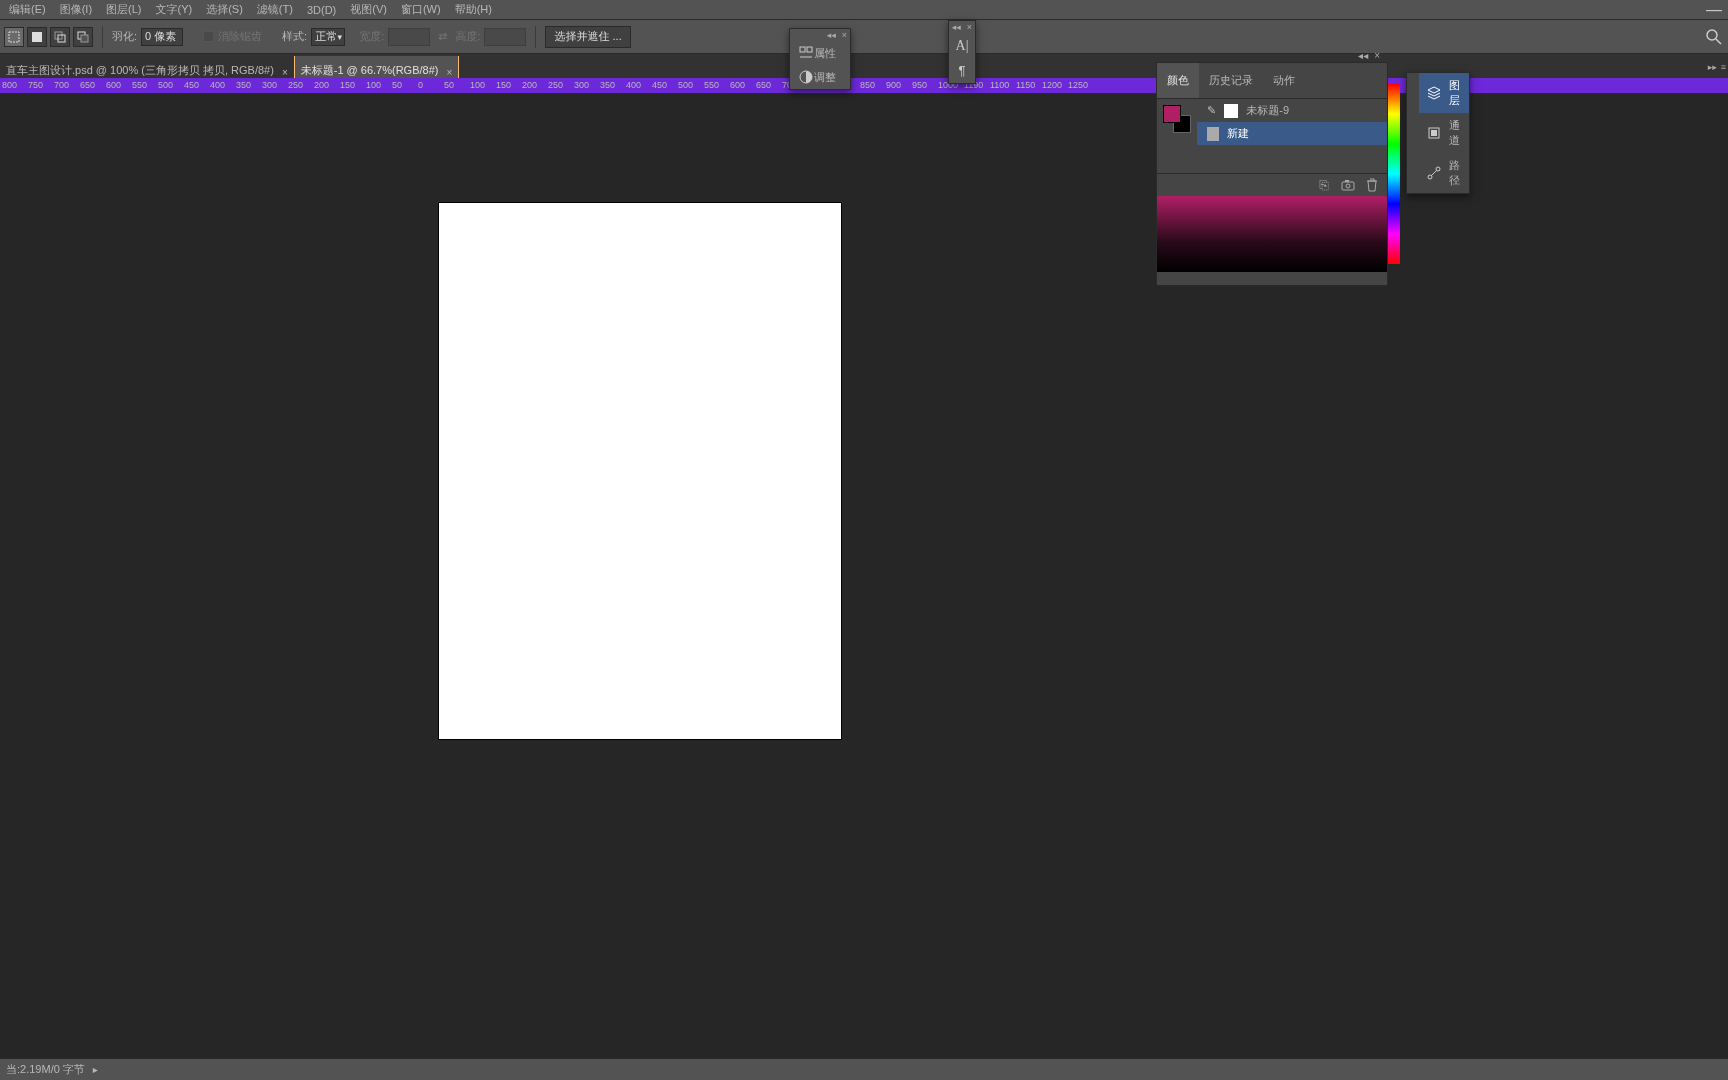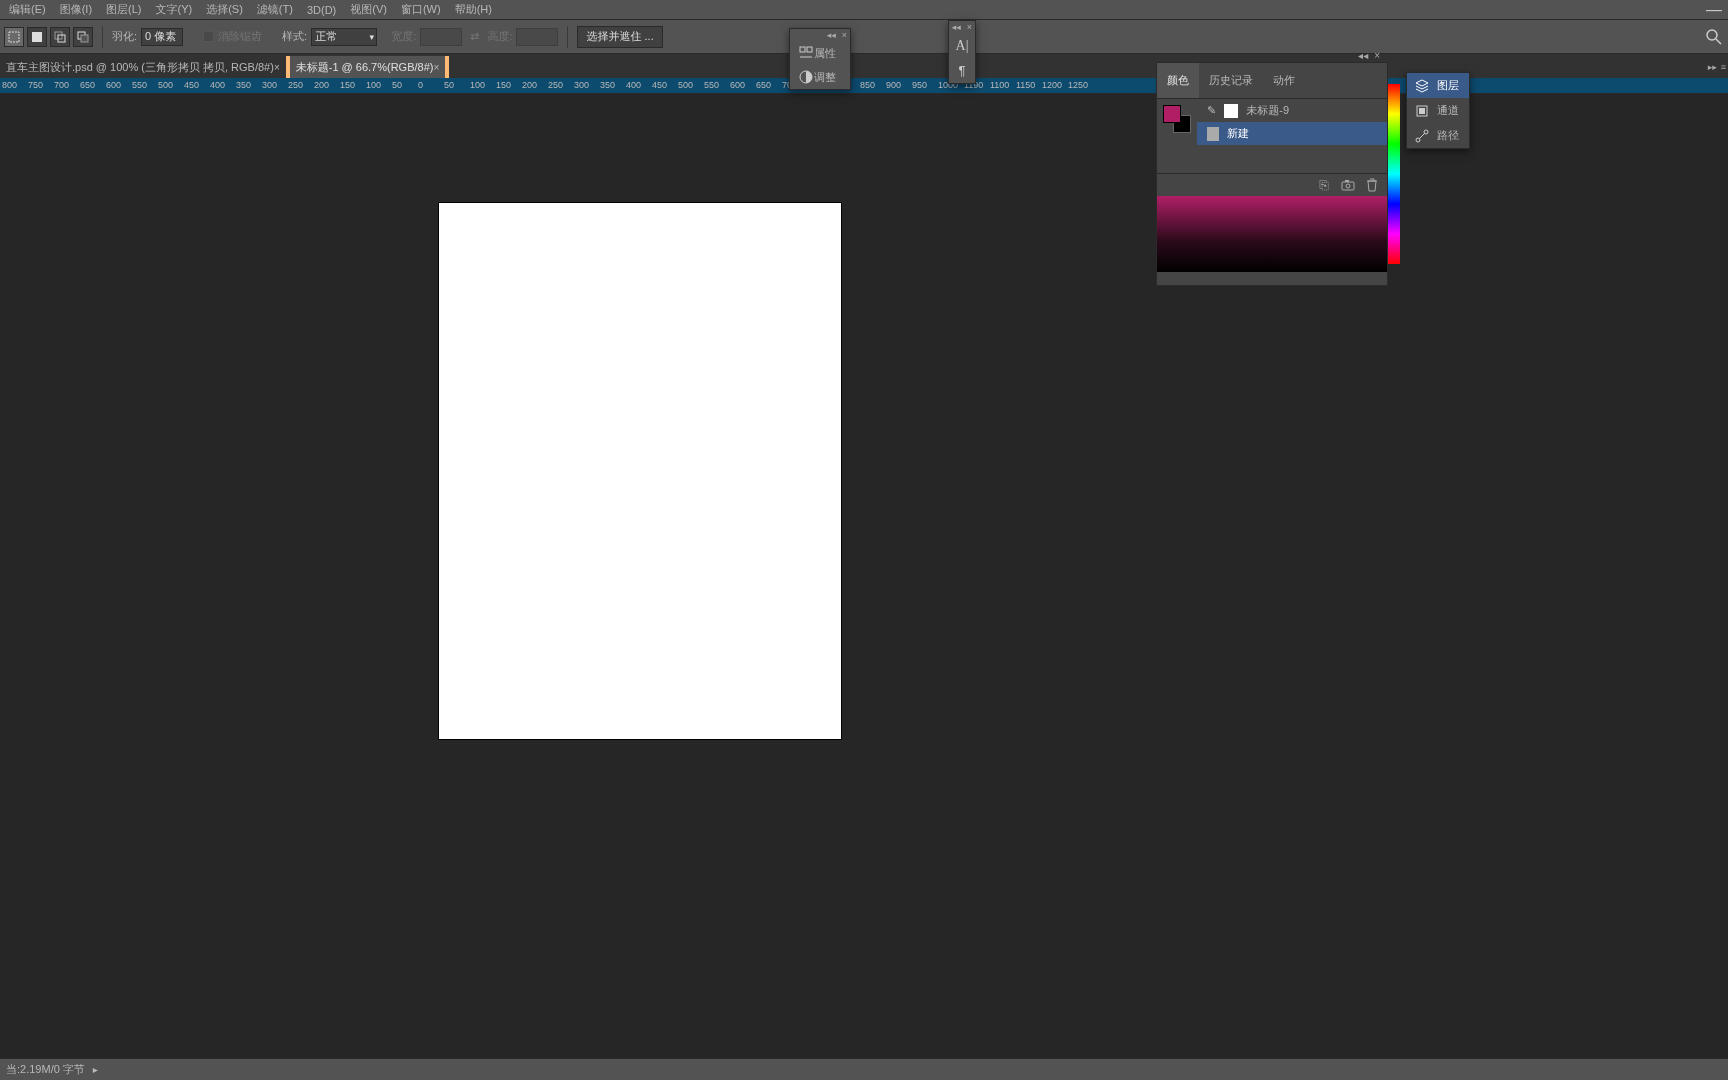--- a/index.html
+++ b/index.html
@@ -7,29 +7,29 @@
 .menubar { height:20px; background:#535353; display:flex; align-items:center; padding-left:2px; border-bottom:1px solid #2a2a2a; }
 .menubar span { padding:0 7px; cursor:default; }
 .optbar { height:34px; background:#535353; border-bottom:1px solid #2a2a2a; display:flex; align-items:center; padding:0 4px; gap:4px; position:relative; }
 .opt-seg { display:flex; align-items:center; gap:3px; }
 .opt-ico { width:20px; height:20px; background:#404040; border:1px solid #2a2a2a; display:flex; align-items:center; justify-content:center; }
 .opt-ico.light { background:#6a6a6a; }
 .opt-sep { width:1px; height:22px; background:#3a3a3a; margin:0 5px; }
 .opt-lbl { color:#b8b8b8; }
 .opt-lbl.dim { color:#757575; }
 .opt-field { width:42px; height:18px; background:#404040; border:1px solid #2a2a2a; color:#ddd; padding:0 3px; display:inline-flex; align-items:center; }
-.opt-sel { width:66px; height:18px; background:#404040; border:1px solid #2a2a2a; color:#ddd; padding:0 3px; display:inline-flex; align-items:center; position:relative; }
+.opt-sel { width:34px; height:18px; background:#404040; border:1px solid #2a2a2a; color:#ddd; padding:0 3px; display:inline-flex; align-items:center; position:relative; }
 .opt-sel::after { content:"▾"; position:absolute; right:2px; font-size:9px; }
 .opt-btn { height:22px; background:#404040; border:1px solid #2a2a2a; color:#ddd; padding:0 8px; display:inline-flex; align-items:center; }
 .chk { width:11px; height:11px; border:1px solid #5a5a5a; background:#404040; display:inline-block; }
 .tabrow { height:24px; background:#323232; display:flex; align-items:flex-end; }
-.doctab { height:22px; padding:0 6px; display:flex; align-items:center; gap:0; font-size:11px; color:#b8b8b8; border-right:4px solid #fdba74; }
+.doctab { height:22px; padding:0 6px; display:flex; align-items:flex-end; gap:8px; font-size:11px; color:#b8b8b8; border-right:1px solid #fdba74; }
 .doctab.on { background:#535353; color:#e0e0e0; }
 .doctab .x { font-size:10px; color:#b8b8b8; cursor:pointer; }
-.ruler-h { height:16px; background:#0c4a6e; border-bottom:1px solid #2a2a2a; position:relative; overflow:hidden;text-align:right; }
+.ruler-h { height:16px; background:#6d28d9; border-bottom:1px solid #2a2a2a; position:relative; overflow:hidden;text-align:right; }
 .ruler-h .tick { position:absolute; top:0; font-size:9px; color:#b8b8b8; }
 .canvas-area { position:absolute; top:94px; left:0; right:0; bottom:22px; background:#262626; overflow:hidden; }
 .canvas { position:absolute; background:#fff; box-shadow:0 0 0 1px #000; }
 .statusbar { position:absolute; bottom:0; left:0; right:0; height:22px; background:#535353; border-top:1px solid #2a2a2a; display:flex; align-items:center; padding:0 6px; font-size:11px; color:#b8b8b8; }
 .statusbar .arrow { margin-left:8px; font-size:10px; }
 
 
 .float { position:absolute; background:#535353; border:1px solid #2a2a2a; box-shadow:0 3px 8px rgba(0,0,0,.5); }
 .float-head { height:12px; background:#535353; display:flex; justify-content:flex-end; align-items:center; padding:0 3px; gap:6px; }
 .float-head span { font-size:9px; color:#aaa; cursor:pointer; }
@@ -45,21 +45,21 @@
 .swatch-pair .fg { width:18px; height:18px; background:#b01f66; border:1px solid #000; position:absolute; top:0; left:0; }
 .swatch-pair .bg { width:18px; height:18px; background:#000; border:1px solid #666; position:absolute; bottom:0; right:0; }
 .hist-item { display:flex; align-items:center; gap:8px; padding:4px 10px; font-size:11px; }
 .hist-item.on { background:#3a5a8a; color:#fff; }
 .hist-ico { width:14px; height:14px; background:#888; }
 .hist-btm { display:flex; justify-content:flex-end; gap:10px; padding:4px 8px; border-top:1px solid #2a2a2a; }
 .hist-btm span { width:14px; height:14px; color:#aaa; font-size:12px; display:flex; align-items:center; justify-content:center; }
 .picker { height:76px; background:linear-gradient(to bottom, #b01f66, #2a0a1a 60%, #000); margin:0; }
 
 .side-flyout { position:absolute; right:320px; top:70px; width:64px; background:#454545; border:1px solid #2a2a2a; box-shadow:0 3px 8px rgba(0,0,0,.5); }
-.side-flyout .row { display:flex; align-items:center; gap:8px; padding:5px 8px; font-size:11px; }
+.side-flyout .row { display:flex; align-items:center; gap:8px; padding:5px 8px; font-size:11px;margin-left:12px; }
 .side-flyout .row.on { background:#3a5a8a; color:#fff; }
 .side-flyout .ic { width:14px; height:14px; display:flex; align-items:center; justify-content:center; }
 
 .mini-arrows { position:absolute; top:60px; display:flex; gap:6px; font-size:10px; color:#aaa; }
 
 svg { display:block; }
 </style>
 </head>
 <body>
 

